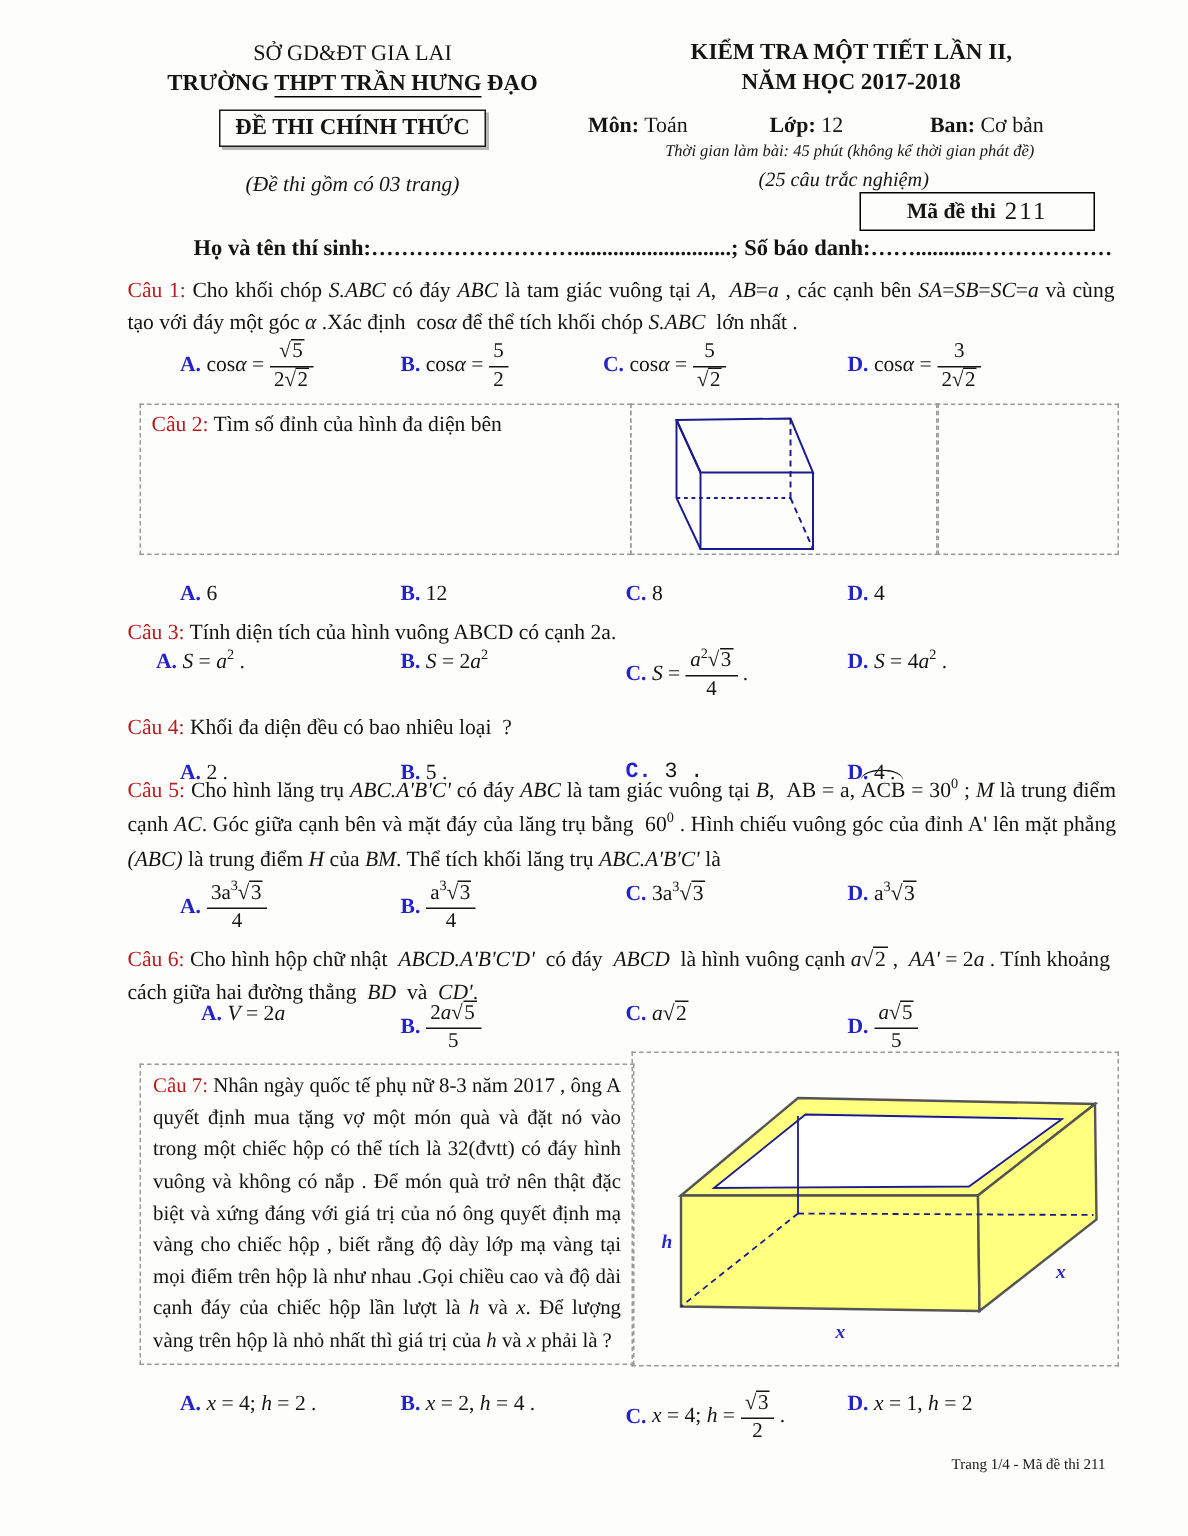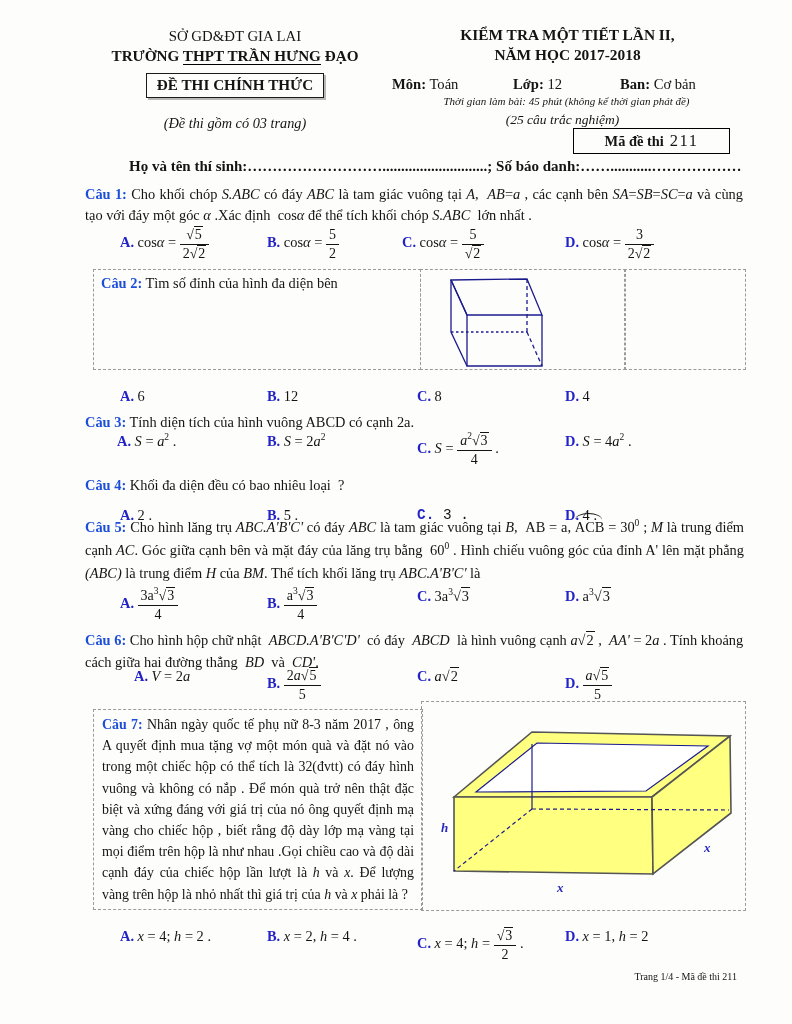--- a/index.html
+++ b/index.html
@@ -3,21 +3,21 @@
 <meta charset="utf-8">
 <style>
   html,body{margin:0;padding:0;background:#ececec;}
   .page{position:relative;width:792px;height:1024px;margin:0 auto;background:#fdfdfc;
         font-family:"Liberation Serif","DejaVu Serif",serif;color:#141414;overflow:hidden;}
   .abs{position:absolute;}
   .ctr{text-align:center;}
   .b{font-weight:bold;}
   .i{font-style:italic;}
   .qblock{font-size:14.4px;line-height:21px;}
-  .qlabel{font-weight:bold;color:#1d4ed8;}
+  .qlabel{font-weight:normal;color:#b91c1c;}
   .stamp-box{display:inline-block;border:1px solid #1a1a1a;box-shadow:2px 2px 0 #b8b8b8;
              padding:2px 10px 3px;font-weight:bold;font-size:15.2px;}
   .made-box{border:1px solid #000;display:flex;align-items:center;justify-content:center;gap:6px;}
   .optrow{position:absolute;left:85px;width:662px;font-size:14.4px;}
   .opt{position:absolute;top:0;white-space:nowrap;}
   .opt .letter{color:#2323c8;font-weight:bold;}
   .frac{display:inline-block;vertical-align:middle;text-align:center;line-height:1.12;font-size:14px;}
   .frac .num{display:block;padding:0 3px 1px;}
   .frac .den{display:block;border-top:1px solid #141414;padding:1px 3px 0;}
   .sq{white-space:nowrap;}
@@ -96,21 +96,21 @@
     <span class="opt" style="left:182px;"><span class="letter">B.</span> <span>12</span></span>
     <span class="opt" style="left:332px;"><span class="letter">C.</span> <span>8</span></span>
     <span class="opt" style="left:480px;"><span class="letter">D.</span> <span>4</span></span>
   </div>
 
   <div class="abs qblock" style="left:85px;top:412px;width:658px;">
     <span class="qlabel">Câu 3:</span>
     <span>Tính diện tích của hình vuông ABCD có cạnh 2a.</span>
   </div>
   <div class="optrow" style="top:433px;height:40px;">
-    <span class="opt" style="left:32px;text-align:center;"><span class="letter">A.</span> <span><i>S</i> = <i>a</i><sup>2</sup> .</span></span>
+    <span class="opt" style="left:19px;text-align:center;"><span class="letter">A.</span> <span><i>S</i> = <i>a</i><sup>2</sup> .</span></span>
     <span class="opt" style="left:182px;"><span class="letter">B.</span> <span><i>S</i> = 2<i>a</i><sup>2</sup></span></span>
     <span class="opt" style="left:332px;"><span class="letter">C.</span> <span><i>S</i> = <span class="frac"><span class="num"><i>a</i><sup>2</sup><span class="sq">√<span class="rad">3</span></span></span><span class="den">4</span></span> .</span></span>
     <span class="opt" style="left:480px;"><span class="letter">D.</span> <span><i>S</i> = 4<i>a</i><sup>2</sup> .</span></span>
   </div>
 
   <div class="abs qblock" style="left:85px;top:475px;width:658px;">
     <span class="qlabel">Câu 4:</span>
     <span>Khối đa diện đều có bao nhiêu loại &nbsp;?</span>
   </div>
   <div class="optrow" style="top:495px;height:22px;margin-top:12px;">

